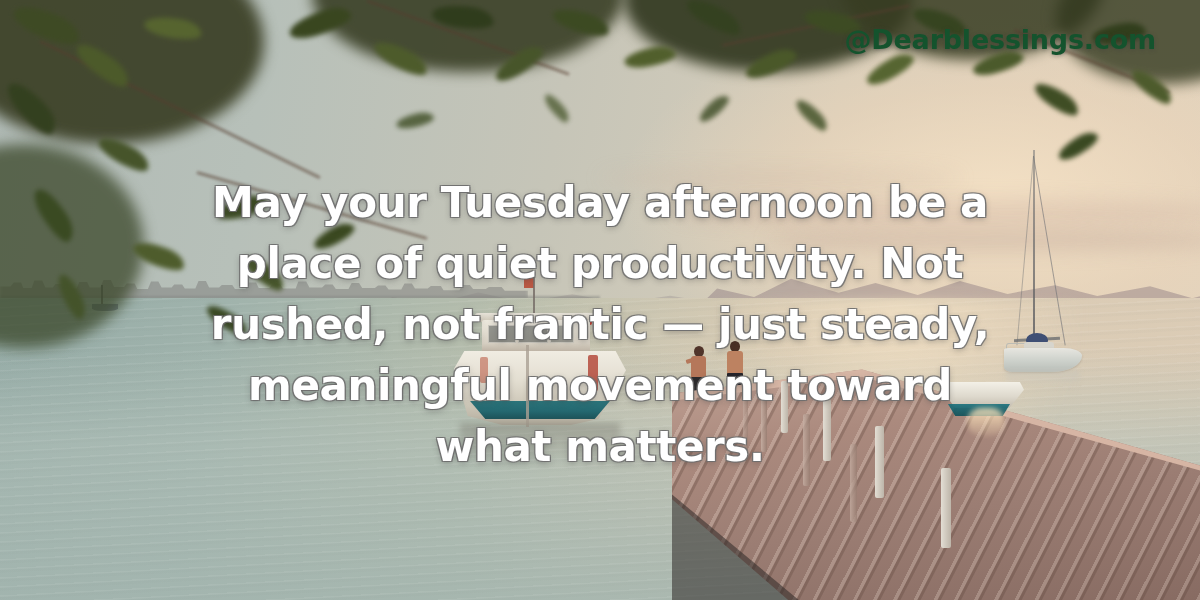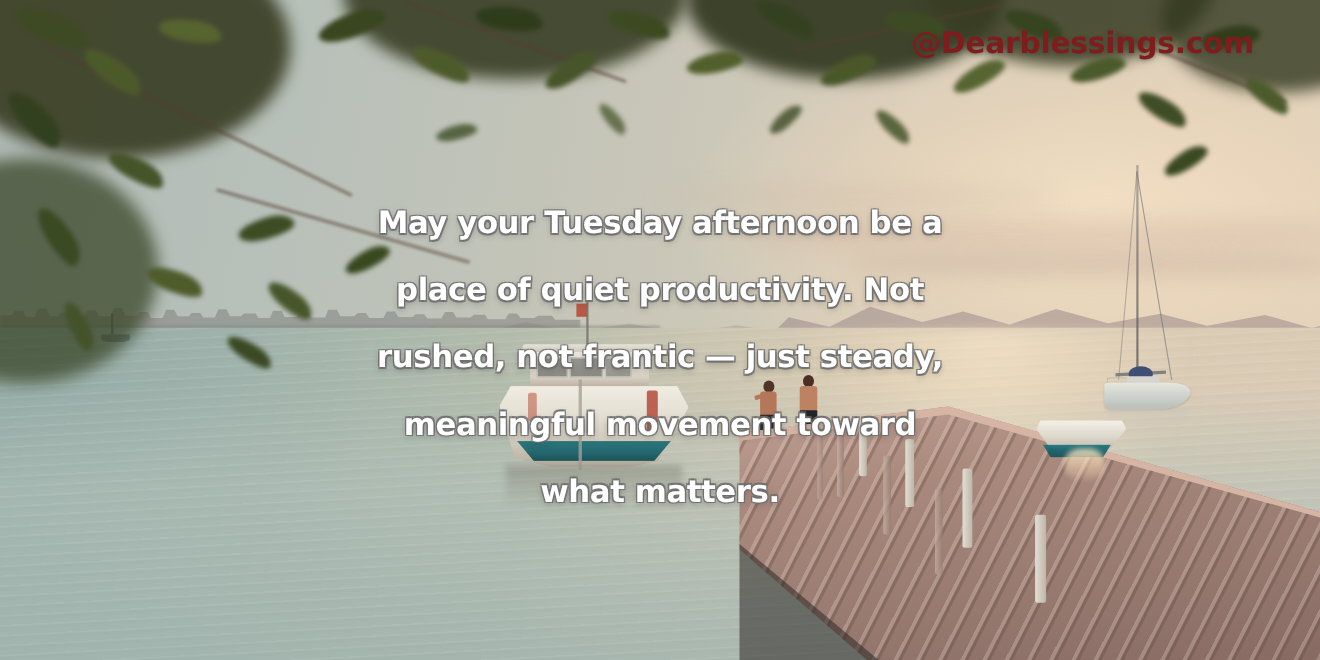--- a/index.html
+++ b/index.html
@@ -372,42 +372,42 @@
   
   .quote {
     position: absolute;
     left: 50%;
     top: 172px;
     transform: translateX(-50%);
     width: 860px;
     text-align: center;
     font-family: "DejaVu Sans", sans-serif;
     font-weight: bold;
-    font-size: 28px;
+    font-size: 42px;
     line-height: 61px;
     letter-spacing: -0.4px;
     color: #ffffff;
     text-shadow:
       -1.2px -1.2px 0 rgba(110,110,110,.80),
        1.2px -1.2px 0 rgba(110,110,110,.80),
       -1.2px  1.2px 0 rgba(110,110,110,.80),
        1.2px  1.2px 0 rgba(110,110,110,.80),
        0 2px 6px rgba(60,60,60,.38);
     white-space: pre-line;
   }
 
   .watermark {
     position: absolute;
-    right: 60px;
+    right: 44px;
     top: 24px;
     font-family: "DejaVu Sans", sans-serif;
     font-weight: bold;
     font-size: 27px;
     letter-spacing: -0.2px;
-    color: #7f1d1d;
+    color: #14532d;
     text-shadow: 0 1px 4px rgba(60,60,60,.45);
   }
 
   .brand-badge {
     position: absolute;
     left: 50%;
     bottom: 18px;
     transform: translateX(-50%);
     background: #fdfbef;
     border-radius: 13px;

